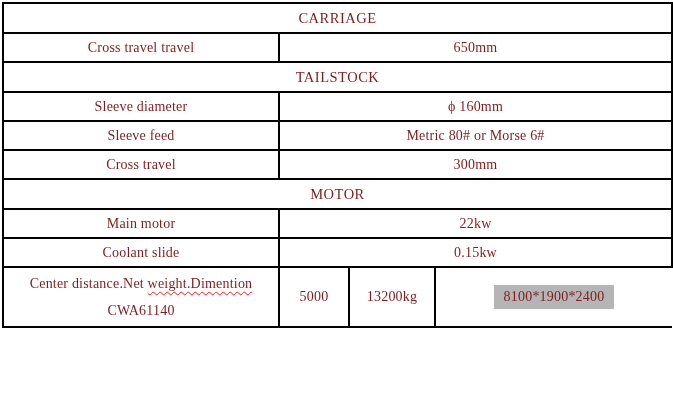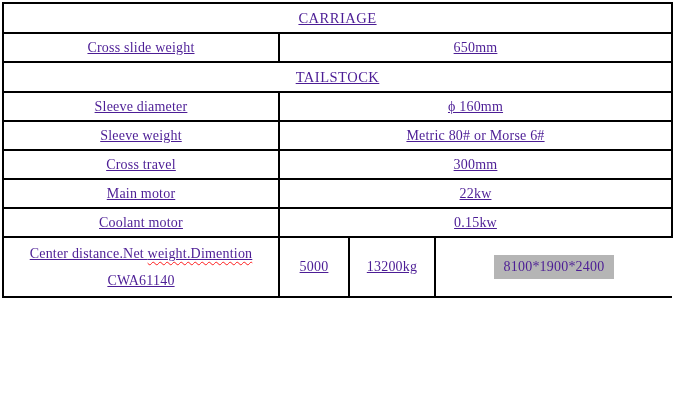--- a/index.html
+++ b/index.html
@@ -11,23 +11,22 @@
     overflow: hidden;
     font-family: "Liberation Serif", "DejaVu Serif", serif;
   }
   .spec-table {
     position: absolute;
     left: 2px;
     top: 2px;
     width: 669px;
     border-collapse: collapse;
     table-layout: fixed;
-    color: #4c1d95;
+    color: #7f1d1d;
     font-size: 14px;
-    text-decoration: underline;
   }
   .spec-table td {
     border: 2px solid #000000;
     text-align: center;
     vertical-align: middle;
     padding: 0 4px;
     height: 27px;
     letter-spacing: 0.2px;
   }
   .section-row td {
@@ -65,44 +64,47 @@
     <col style="width:276px">
     <col style="width:70px">
     <col style="width:86px">
     <col style="width:237px">
   </colgroup>
   <tbody>
     <tr class="section-row">
       <td colspan="4">CARRIAGE</td>
     </tr>
     <tr>
-      <td>Cross slide weight</td>
+      <td>Cross travel travel</td>
       <td colspan="3">650mm</td>
     </tr>
     <tr class="section-row">
       <td colspan="4">TAILSTOCK</td>
     </tr>
     <tr>
       <td>Sleeve diameter</td>
       <td colspan="3">ϕ 160mm</td>
     </tr>
     <tr>
-      <td>Sleeve weight</td>
+      <td>Sleeve feed</td>
       <td colspan="3">Metric 80# or Morse 6#</td>
     </tr>
     <tr>
       <td>Cross travel</td>
       <td colspan="3">300mm</td>
     </tr>
+    <tr class="section-row">
+      <td colspan="4">MOTOR</td>
+    </tr>
     <tr>
       <td>Main motor</td>
       <td colspan="3">22kw</td>
     </tr>
     <tr>
-      <td>Coolant motor</td>
+      <td>Coolant slide</td>
       <td colspan="3">0.15kw</td>
     </tr>
     <tr class="summary-row">
       <td>
         <span class="label-line"><span>Center distance.Net </span><span class="misspelled">weight.Dimention</span></span>
         <span class="label-line">CWA61140</span>
       </td>
       <td>5000</td>
       <td>13200kg</td>
       <td class="no-right-border">

